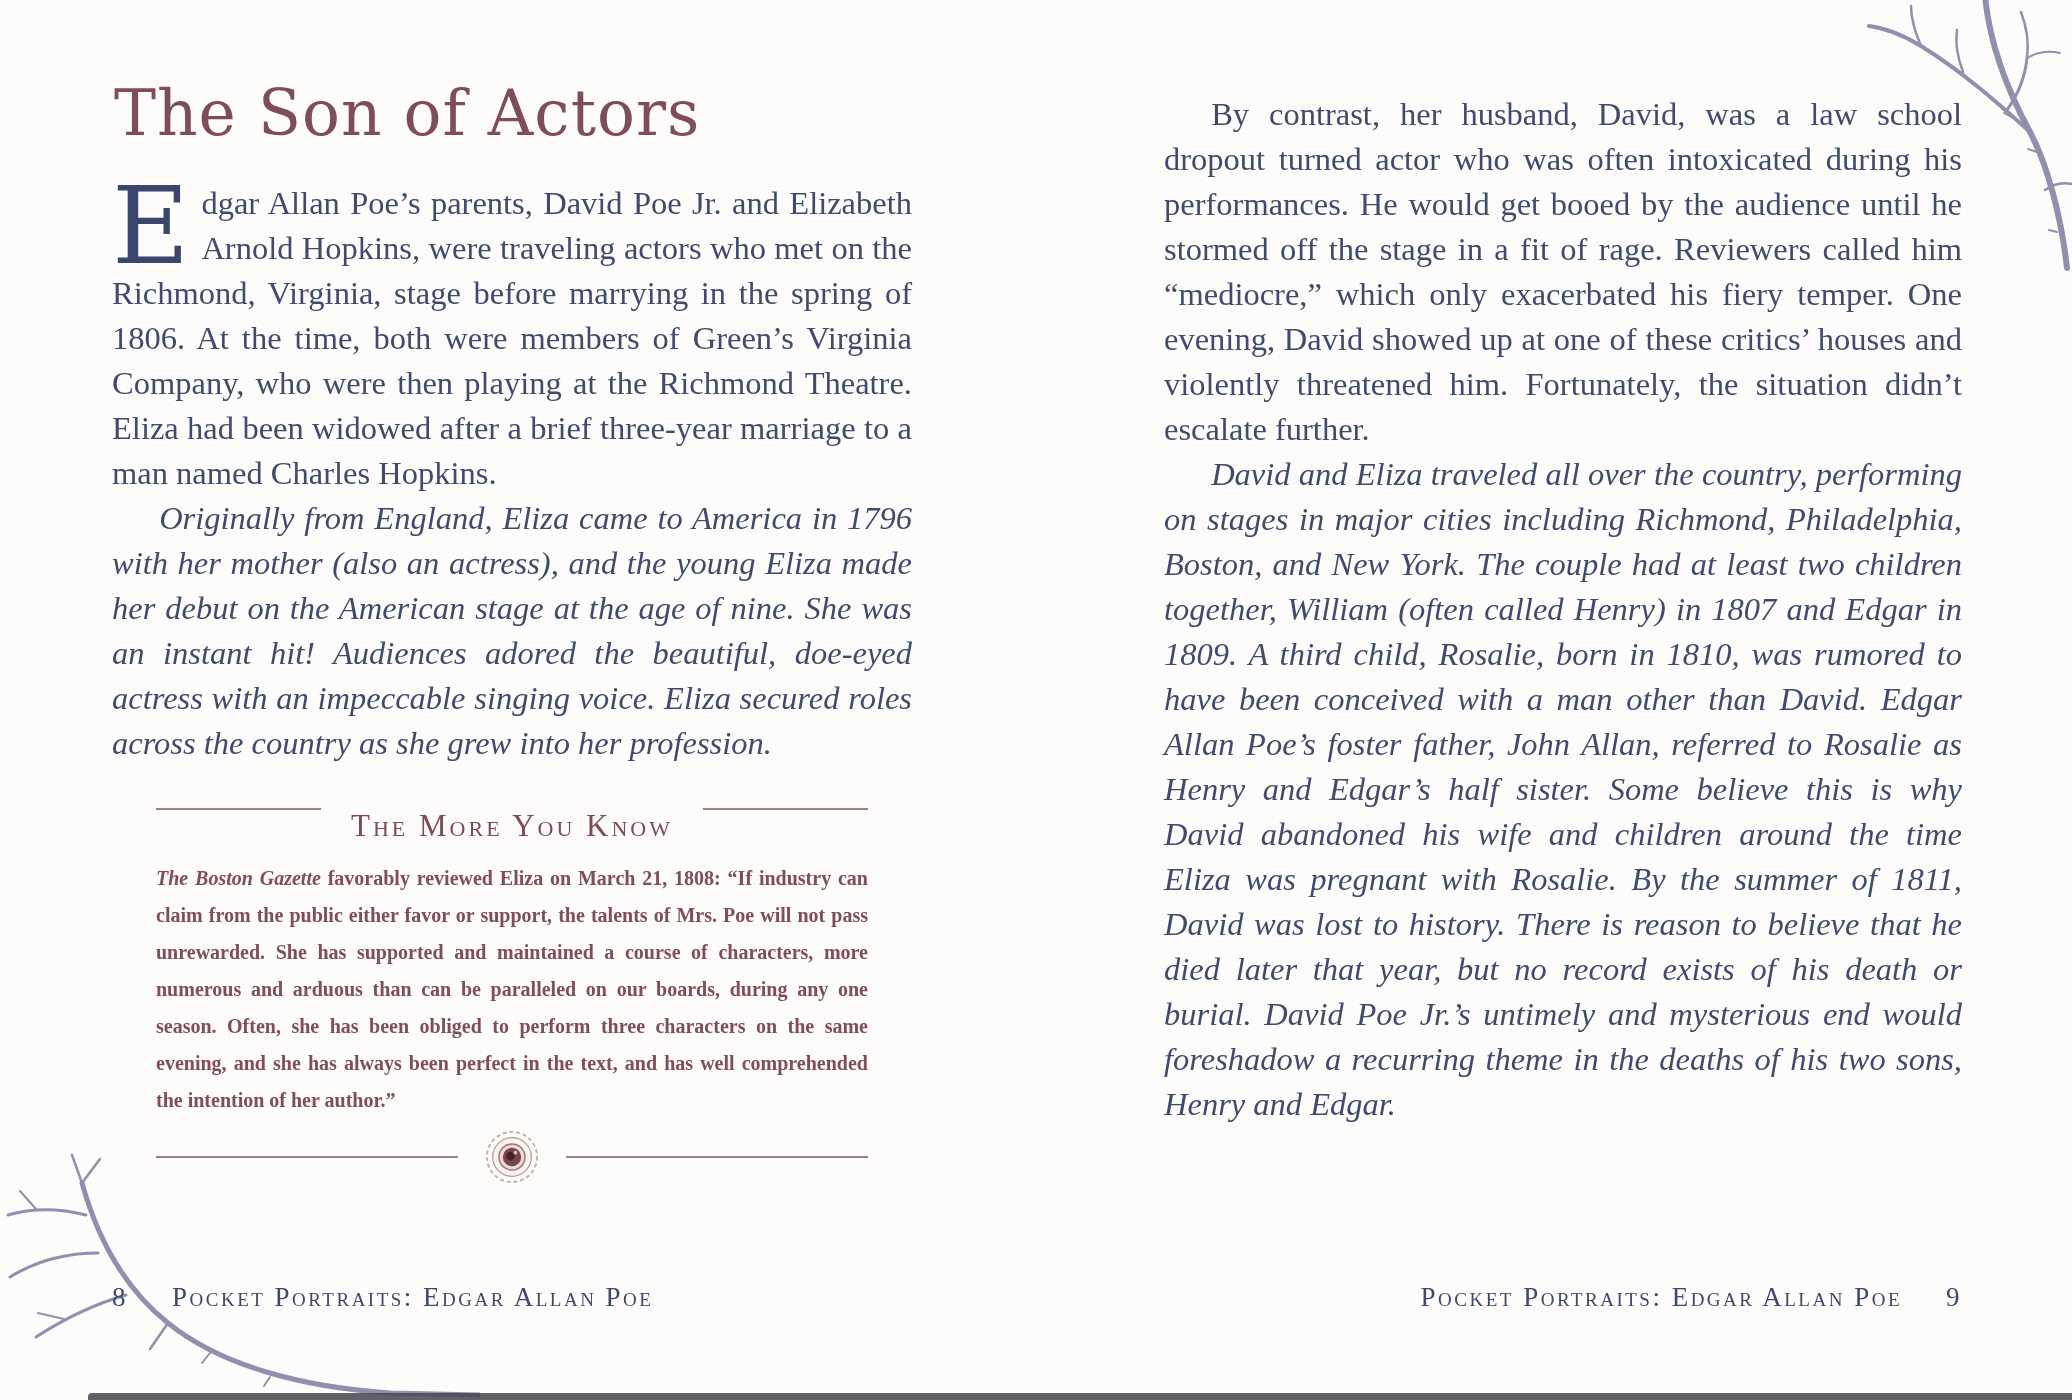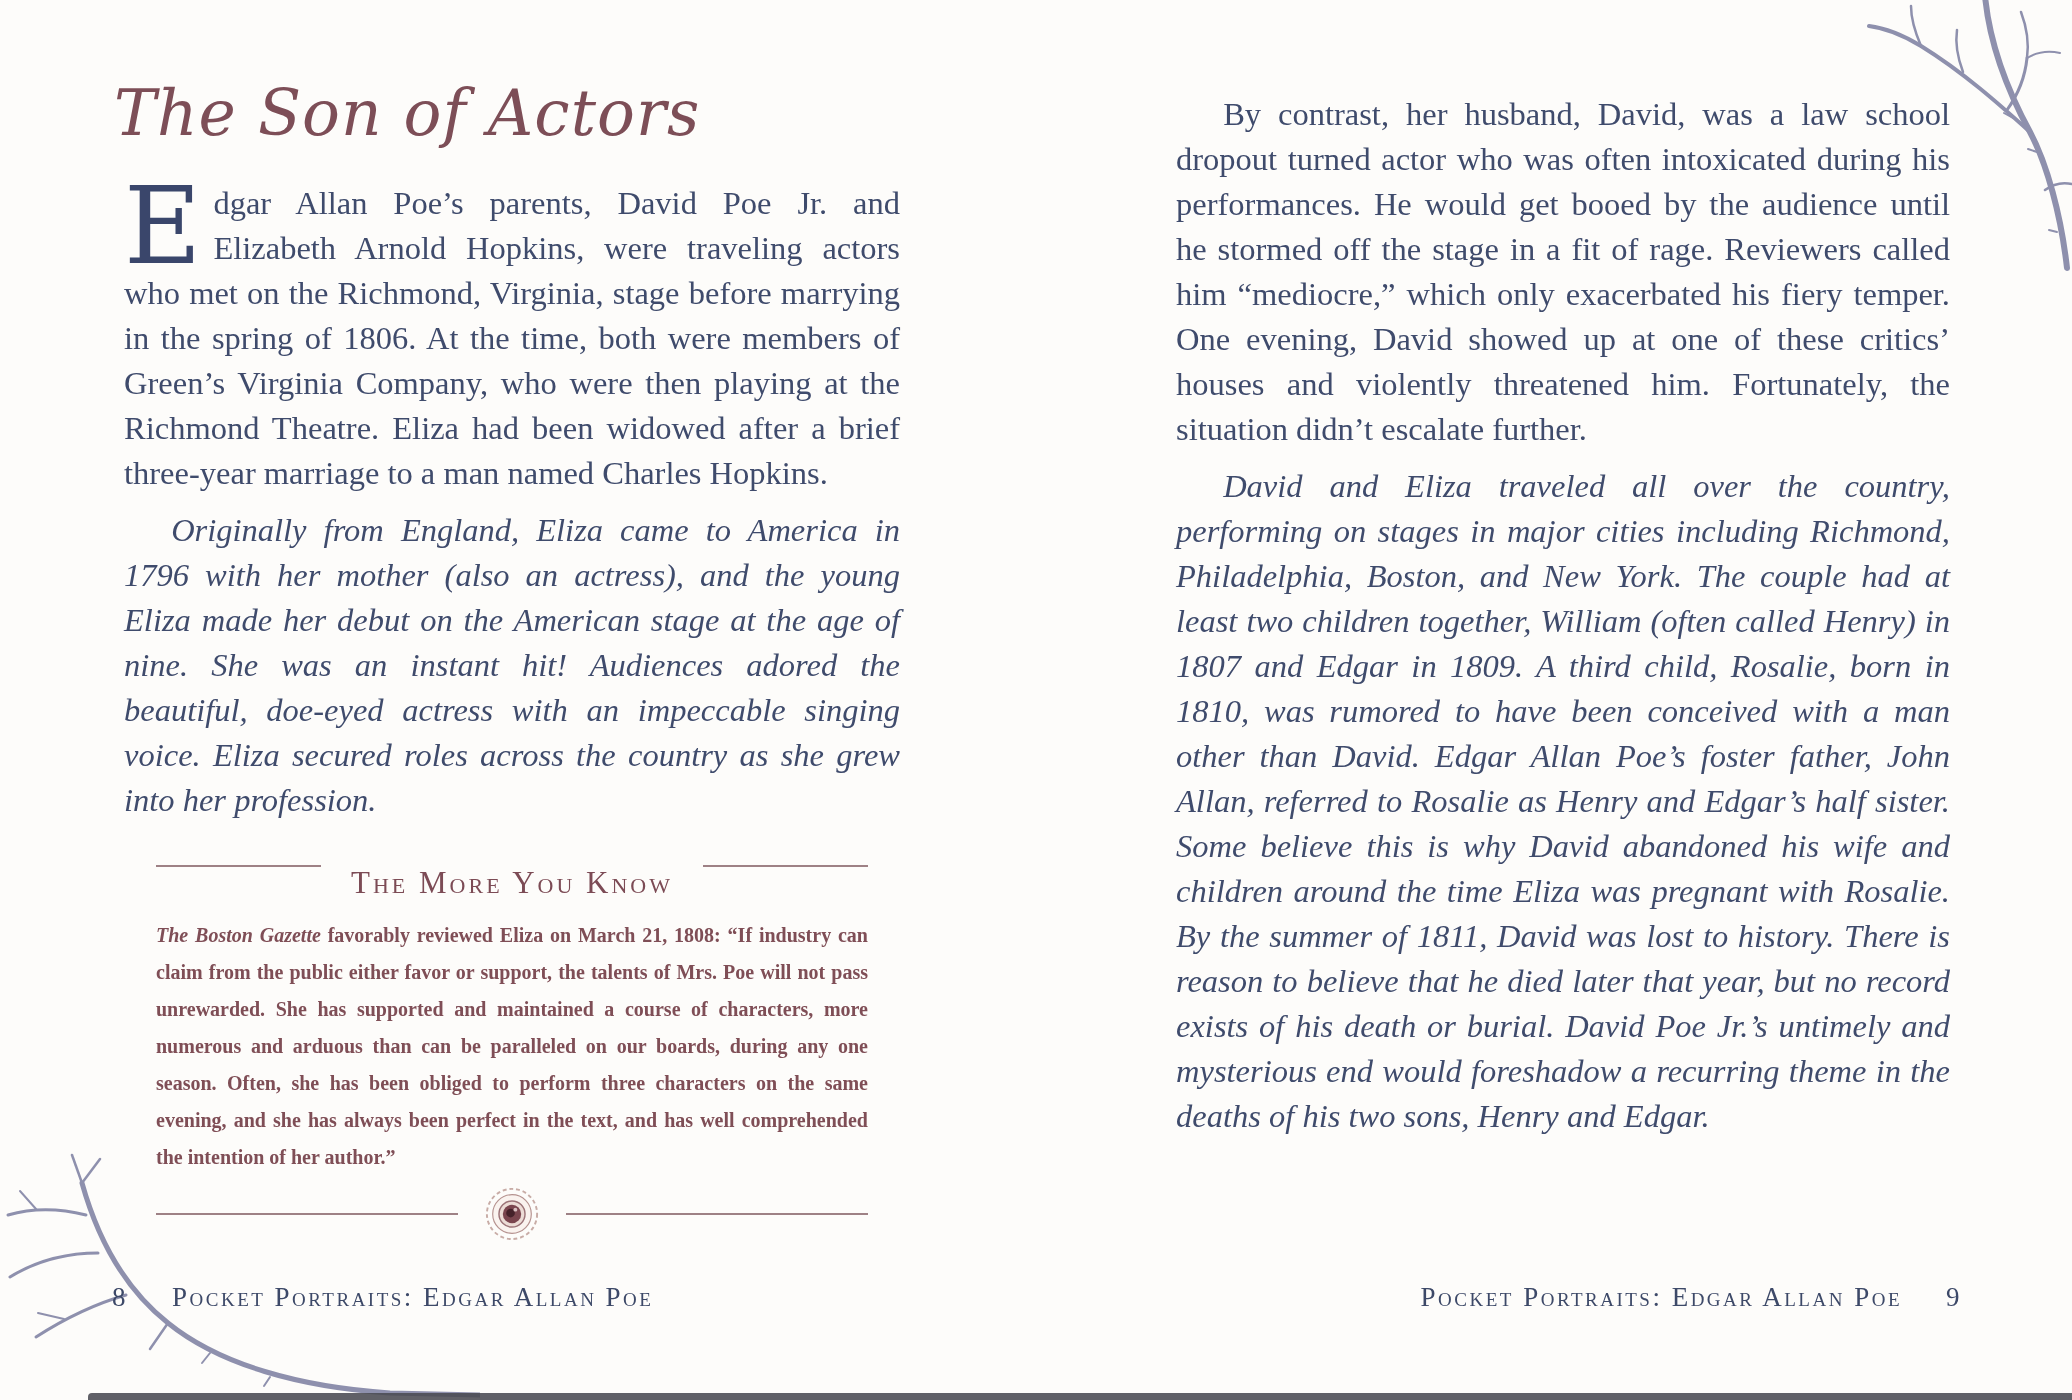--- a/index.html
+++ b/index.html
@@ -11,27 +11,27 @@
   .spread{position:absolute;inset:0;}
 
   
   .page{position:absolute;top:0;}
   .page-left{left:112px;width:800px;}
   .page-right{left:1164px;width:798px;}
 
   .chapter-title{
     margin:82px 0 0 2px;
     font-family:"DejaVu Serif", serif;
-    font-style:italic;font-weight:400;
+    font-weight:400;
     font-size:63px;line-height:1.0;
     color:#7d4e57;letter-spacing:1px;
   }
 
   .body-par{
-    margin:12px;color:#3f4b6c;
+    margin:0;color:#3f4b6c;
     font-size:32.5px;line-height:45px;
     text-align:justify;text-justify:inter-word;
   }
   .page-left .body-par.first{margin-top:36px;}
   .body-par.indent{text-indent:1.45em;font-style:italic;}
   .page-right .body-par.first{margin-top:92px;text-indent:1.45em;}
 
   .dropcap{
     float:left;
     font-family:"DejaVu Serif", serif;

